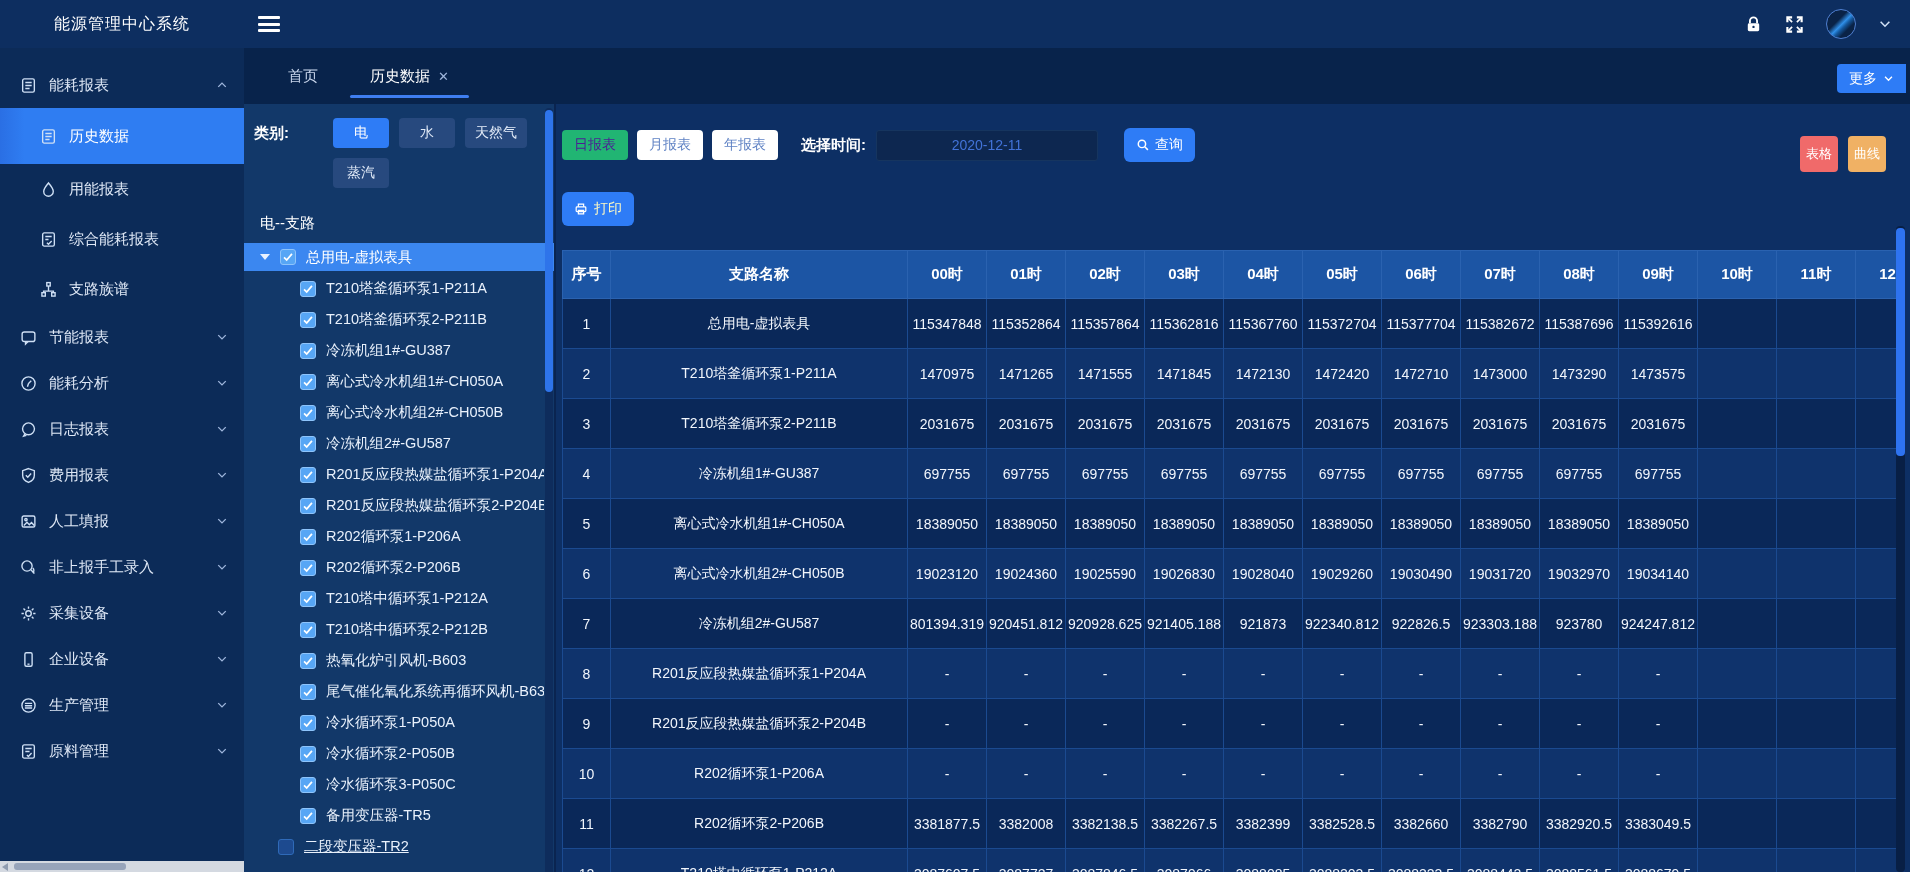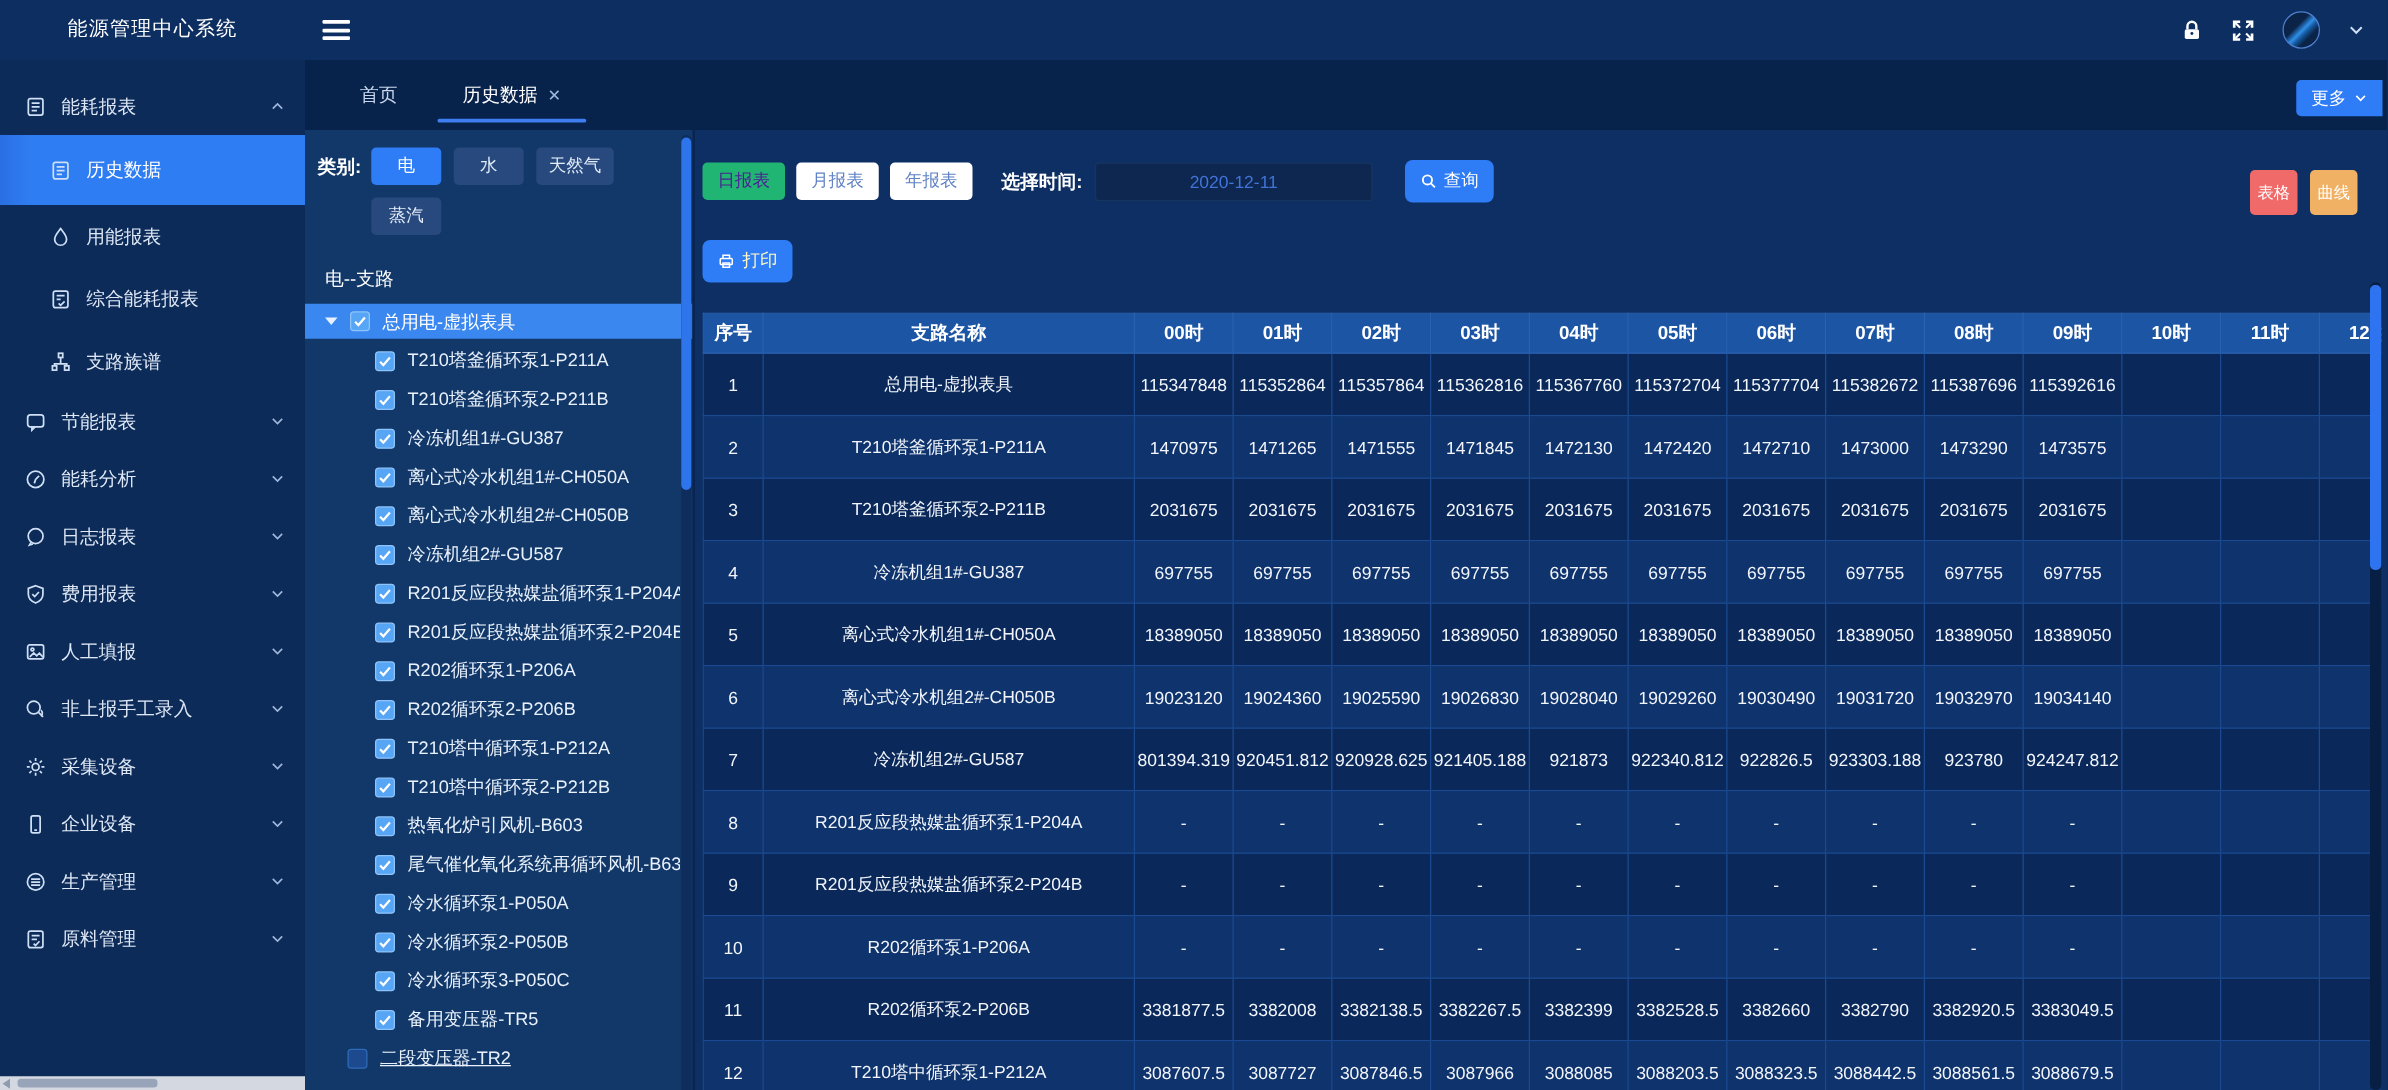--- a/index.html
+++ b/index.html
@@ -40,21 +40,21 @@
   .tab.active { color:#ffffff; }
   .tab.active::after { content:""; position:absolute; left:-6px; right:-6px; bottom:6px; height:3px; border-radius:2px; background:#3f7ef0; }
   .tab .close { font-size:13px; color:#9fb6dc; line-height:1; }
   .more-btn { position:absolute; right:4px; top:16px; height:29px; padding:0 12px; background:#2e7cf6; border:none; color:#fff; font-size:14px; border-radius:4px 0 0 4px; display:flex; align-items:center; gap:6px; cursor:pointer; }
   .more-btn .chev { width:11px; height:11px; color:#fff; }
 
   .content { flex:1; display:flex; background:#0d2f64; overflow:hidden; }
 
   
   .tree-panel { position:relative; width:310px; flex:0 0 310px; background:#123869; padding:14px 10px 0 10px; overflow:hidden; }
-  .cat-row { display:flex; align-items:flex-start; }
+  .cat-row { display:flex; align-items:flex-start;gap:36px; }
   .cat-label { font-size:15px; font-weight:bold; padding:6px 8px 0 0; white-space:nowrap; }
   .cat-btns { display:flex; flex-wrap:wrap; gap:10px; width:236px; }
   .cat-btn { min-width:56px; height:30px; padding:0 10px; border:none; border-radius:4px; background:#27497e; color:#e3ecf9; font-size:14px; cursor:pointer; }
   .cat-btn.active { background:#2e7cf6; color:#fff; }
   .tree-title { margin-top:26px; font-size:15px; color:#ffffff; padding-left:6px; }
   .tree-root { margin-top:10px; margin-left:-10px; margin-right:-10px; height:28px; display:flex; align-items:center; background:#3b87f0; padding-left:16px; cursor:pointer; }
   .caret { width:0; height:0; border-left:5px solid transparent; border-right:5px solid transparent; border-top:6px solid #e8f1ff; margin-right:10px; }
   .cb { width:16px; height:16px; flex:0 0 16px; border-radius:3px; background:#57a6f5; border:1px solid #8ec4fb; margin-right:10px; color:#fff; }
   .cb svg { display:block; width:100%; height:100%; }
   .cb.un { background:#1d4a8f; border-color:#2f6ab8; color:transparent; }
@@ -73,21 +73,21 @@
   .date-label { font-size:15px; font-weight:bold; margin:0 10px 0 14px; }
   .date-input { width:222px; height:31px; background:#0d2750; border:1px solid #16355f; border-radius:3px; color:#4273d8; font-size:14px; text-align:center; outline:none; }
   .query-btn { margin-left:26px; height:34px; padding:0 12px; background:#2e7cf6; border:none; border-radius:6px; color:#fff; font-size:14px; display:flex; align-items:center; gap:5px; cursor:pointer; }
   .query-btn .icon, .print-btn .icon { width:14px; height:14px; color:#fff; }
   .view-btns { margin-left:auto; margin-right:24px; display:flex; gap:10px; align-self:flex-start; margin-top:18px; }
   .view-btn { width:38px; height:36px; border:none; border-radius:4px; color:#fff; font-size:13px; cursor:pointer; padding:0 2px; }
   .print-btn { margin-top:20px; height:34px; padding:0 12px; background:#2e7cf6; border:none; border-radius:6px; color:#fef9c3; font-size:14px; display:flex; align-items:center; gap:6px; cursor:pointer; }
 
   .table-wrap { position:relative; margin-top:24px; width:1343px; overflow:hidden; height:636px; }
   table { border-collapse:collapse; table-layout:fixed; width:1372px; }
-  th { background:#1c55a4; height:32px; font-size:15px; font-weight:bold; color:#fff; border:1px solid #2a62b0; }
+  th { background:#1c55a4; height:48px; font-size:15px; font-weight:bold; color:#fff; border:1px solid #2a62b0; }
   td { height:50px; text-align:center; font-size:14px; color:#f2f6fc; border:1px solid #1b4a90; }
   tbody tr:nth-child(odd) td { background:#0a2859; }
   tbody tr:nth-child(even) td { background:#0f336c; }
   .v-scroll-table { position:absolute; top:122px; right:5px; width:9px; bottom:0; background:#081f45; border-radius:4px; }
   .v-scroll-table .thumb { position:absolute; top:2px; left:0; width:9px; height:228px; background:#2e73f0; border-radius:4px; }
 </style>
 </head>
 <body>
 
 <div class="app">

